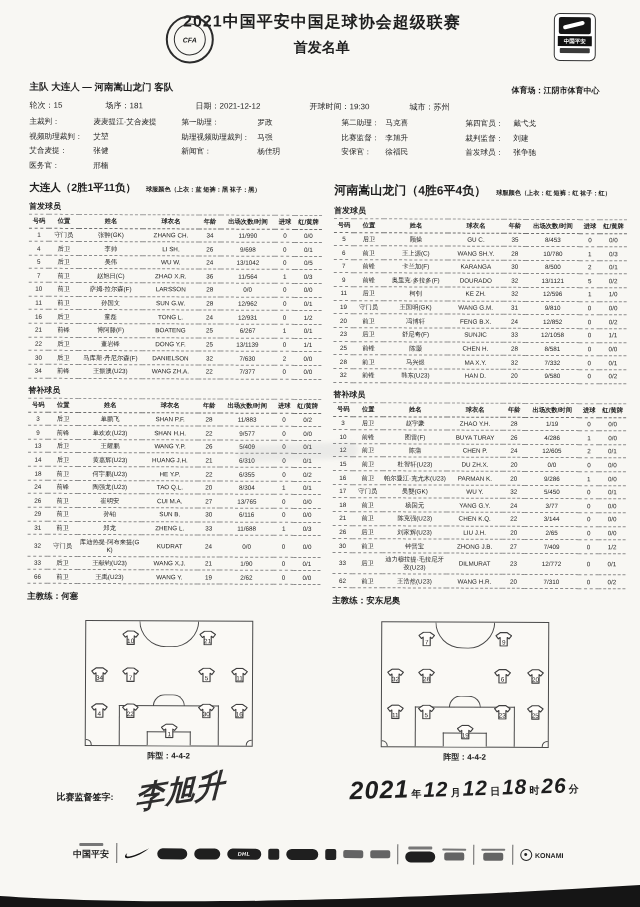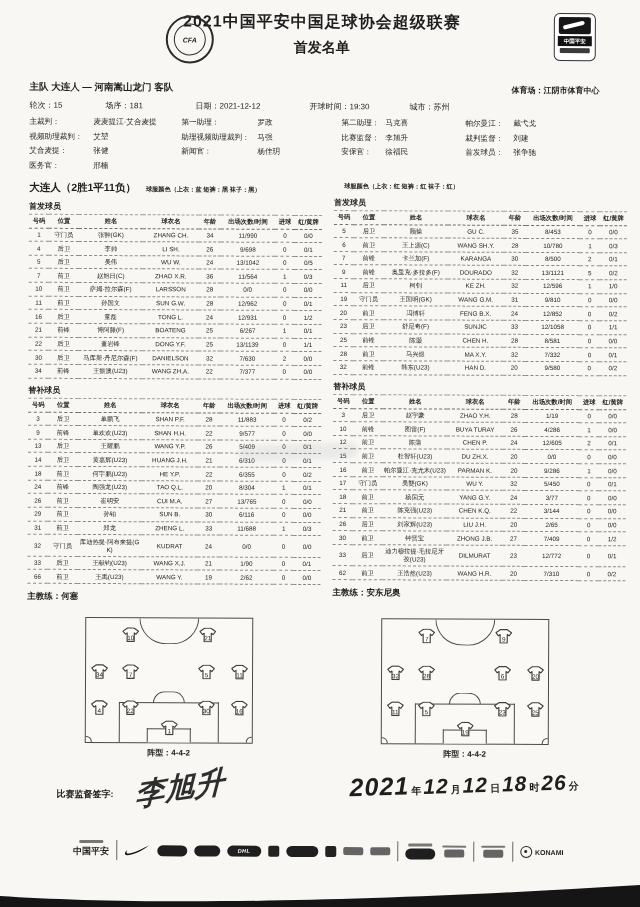--- a/index.html
+++ b/index.html
@@ -149,21 +149,21 @@
           <span class="inf"><span>城市：</span><span>苏州</span></span>
         </div>
       <div class="offs">
 
           <div class="off"><span class="olbl">主裁判：</span><span class="oval">麦麦提江·艾合麦提</span></div>
 
           <div class="off"><span class="olbl">第一助理：</span><span class="oval">罗政</span></div>
 
           <div class="off"><span class="olbl">第二助理：</span><span class="oval">马克喜</span></div>
 
-          <div class="off"><span class="olbl">帕尔曼江：</span><span class="oval">戴弋戈</span></div>
+          <div class="off"><span class="olbl">第四官员：</span><span class="oval">戴弋戈</span></div>
 
           <div class="off"><span class="olbl">视频助理裁判：</span><span class="oval">艾堃</span></div>
 
           <div class="off"><span class="olbl">助理视频助理裁判：</span><span class="oval">马强</span></div>
 
           <div class="off"><span class="olbl">比赛监督：</span><span class="oval">李旭升</span></div>
 
           <div class="off"><span class="olbl">裁判监督：</span><span class="oval">刘建</span></div>
 
           <div class="off"><span class="olbl">艾合麦提：</span><span class="oval">张健</span></div>
@@ -469,20 +469,21 @@
               <td>0</td>
               <td>0/0</td>
             </tr>
             </tbody>
         </table>
         <div class="coach"><span>主教练：</span><span>何塞</span></div>
       </div>
 
       <div class="team team-away">
         <div class="tmhead">
+          <span class="tname">河南嵩山龙门（4胜6平4负）</span>
           <span class="kit">球服颜色（上衣：红 短裤：红 袜子：红）</span>
         </div>
         <div class="seclbl">首发球员</div>
         <table class="roster">
           <colgroup>
               <col style="width:20px">
               <col style="width:30px">
               <col style="width:64px">
               <col style="width:56px">
               <col style="width:22px">

